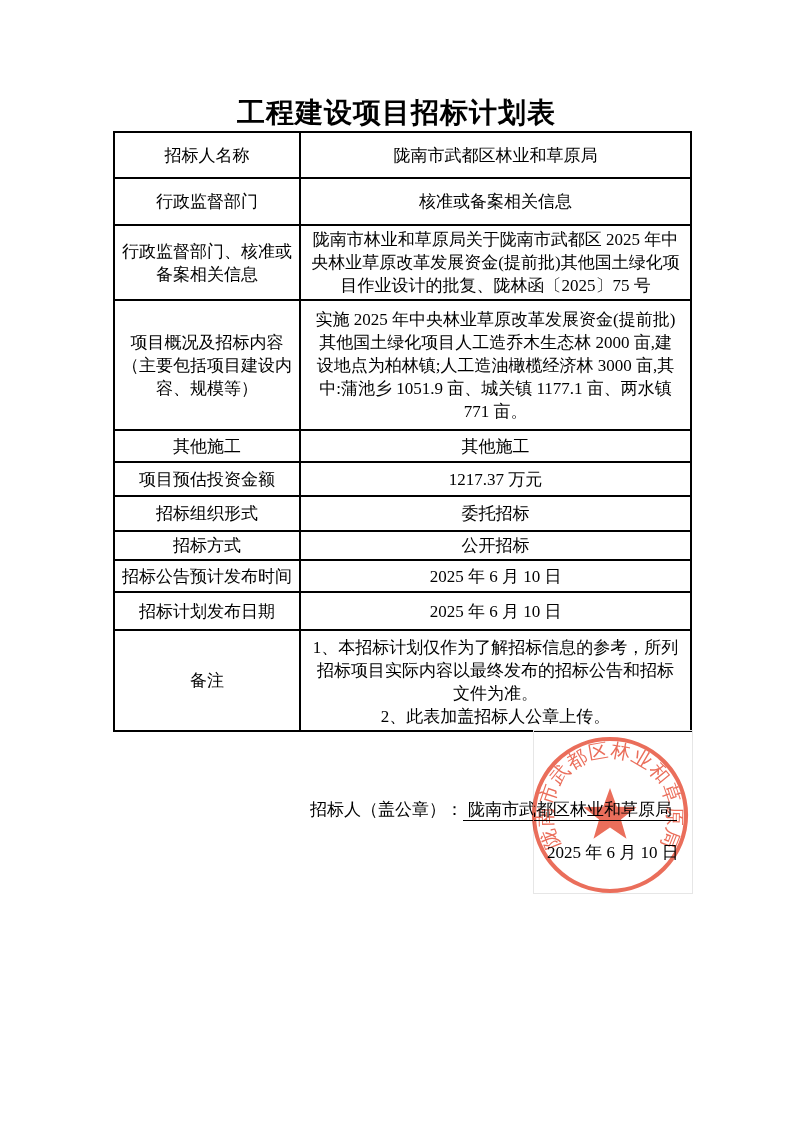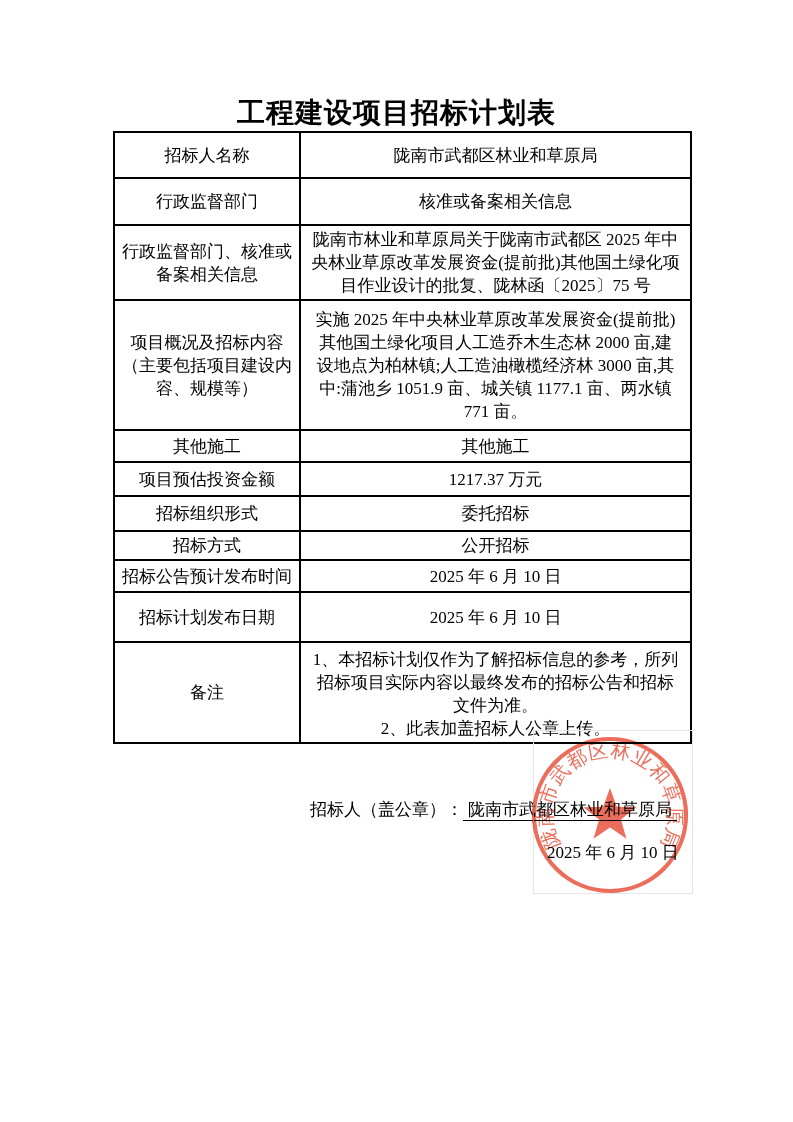--- a/index.html
+++ b/index.html
@@ -59,21 +59,21 @@
   tr.r1  { height: 46px; }
   tr.r2  { height: 55px; }
   tr.r3  { height: 47px; margin-left: 48px; }
   tr.r4  { height: 64px; }
   tr.r5  { height: 130px; }
   tr.r6  { height: 32px; }
   tr.r7  { height: 34px; border-radius: 7px; }
   tr.r8  { height: 35px; }
   tr.r9  { height: 27px; }
   tr.r10 { height: 32px; }
-  tr.r11 { height: 50px; }
+  tr.r11 { height: 38px; }
   tr.r12 { height: 100px; }
   .sign-line {
     position: absolute;
     left: 310px;
     top: 798px;
     font-size: 17px;
     white-space: nowrap;
   }
   .sign-name {
     border-bottom: 1.5px solid #000;

